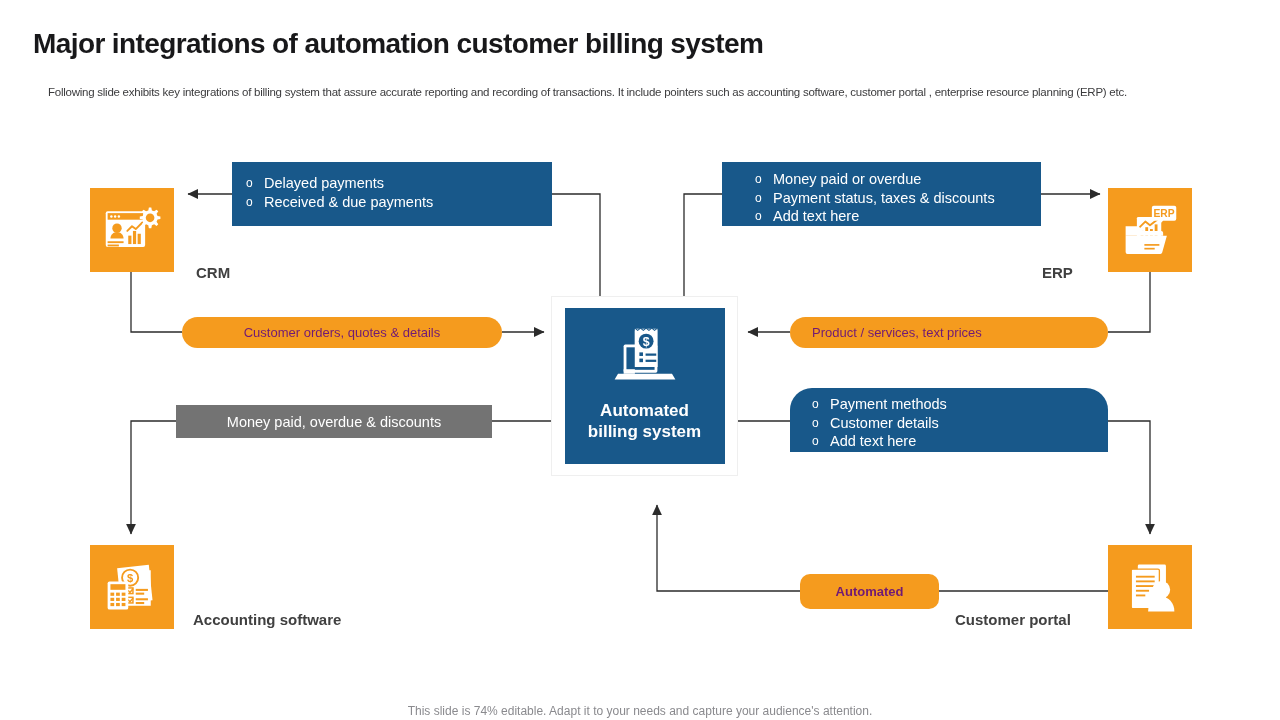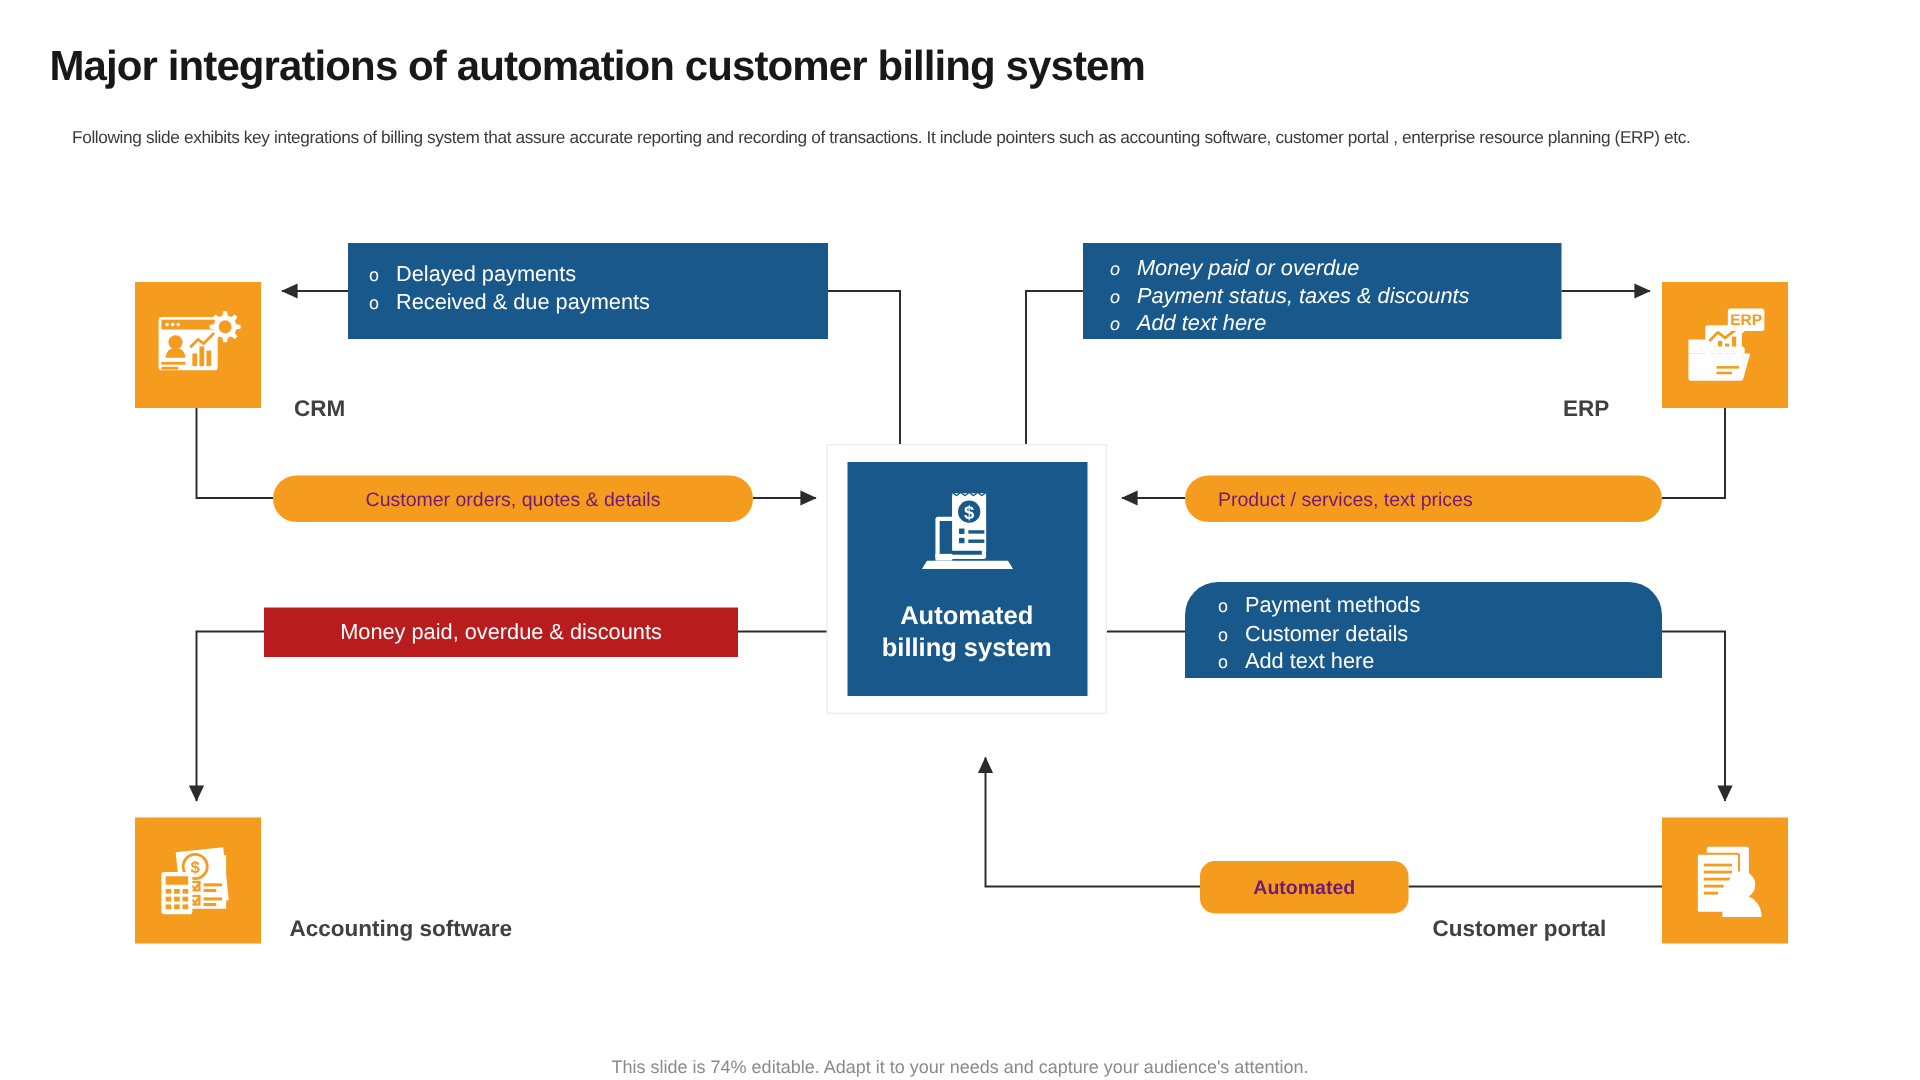--- a/index.html
+++ b/index.html
@@ -53,21 +53,21 @@
   .bluebox li {
     position: relative; font-size: 14.5px; line-height: 18.5px;
     padding-left: 22px; white-space: nowrap; color: #ffffff;
   }
   .bluebox li::before {
     content: "o"; position: absolute; left: 4px; top: 0;
     font-size: 12px; color: #ffffff;
   }
 
   .blue-flat {
-    position: absolute; background: #b91c1c; color: #fff;
+    position: absolute; background: #737373; color: #fff;
     display: flex; align-items: center; justify-content: center;
     font-size: 14.5px; white-space: nowrap;
   }
 
   
   .pill {
     position: absolute; background: #F59B1E; color: #701a75;
     display: flex; align-items: center;
     font-size: 13px; white-space: nowrap;
   }
@@ -182,21 +182,21 @@
         <text x="47" y="18" font-family="Liberation Sans, sans-serif" font-size="11" font-weight="700" fill="#F59B1E" text-anchor="middle">ERP</text>
         <path d="M6 28 h14 l4 5 h20 a2 2 0 0 1 2 2 v3 H6 z" fill="#ffffff"></path>
         <path d="M6 38 h44 l-5 18 a2 2 0 0 1 -2 1.5 H8 a2 2 0 0 1 -2 -2 z" fill="#ffffff"></path>
         <rect x="26" y="47" width="16" height="1.8" fill="#F59B1E"></rect>
         <rect x="26" y="51" width="11" height="1.8" fill="#F59B1E"></rect>
       </g>
     </svg>
   </div>
   <div class="tile-label" style="left:1042px; top:264px;">ERP</div>
 
-  <div class="bluebox" style="left:722px; top:162px; width:319px; height:64px; padding:8px 10px 0 14px;font-style:italic;">
+  <div class="bluebox" style="left:722px; top:162px; width:319px; height:64px; padding:8px 10px 0 29px;">
     <ul>
       <li>Money paid or overdue</li>
       <li>Payment status, taxes &amp; discounts</li>
       <li>Add text here</li>
     </ul>
   </div>
 
   <div class="center-node">
     <div class="center-inner">
       <svg viewBox="0 0 64 64">

